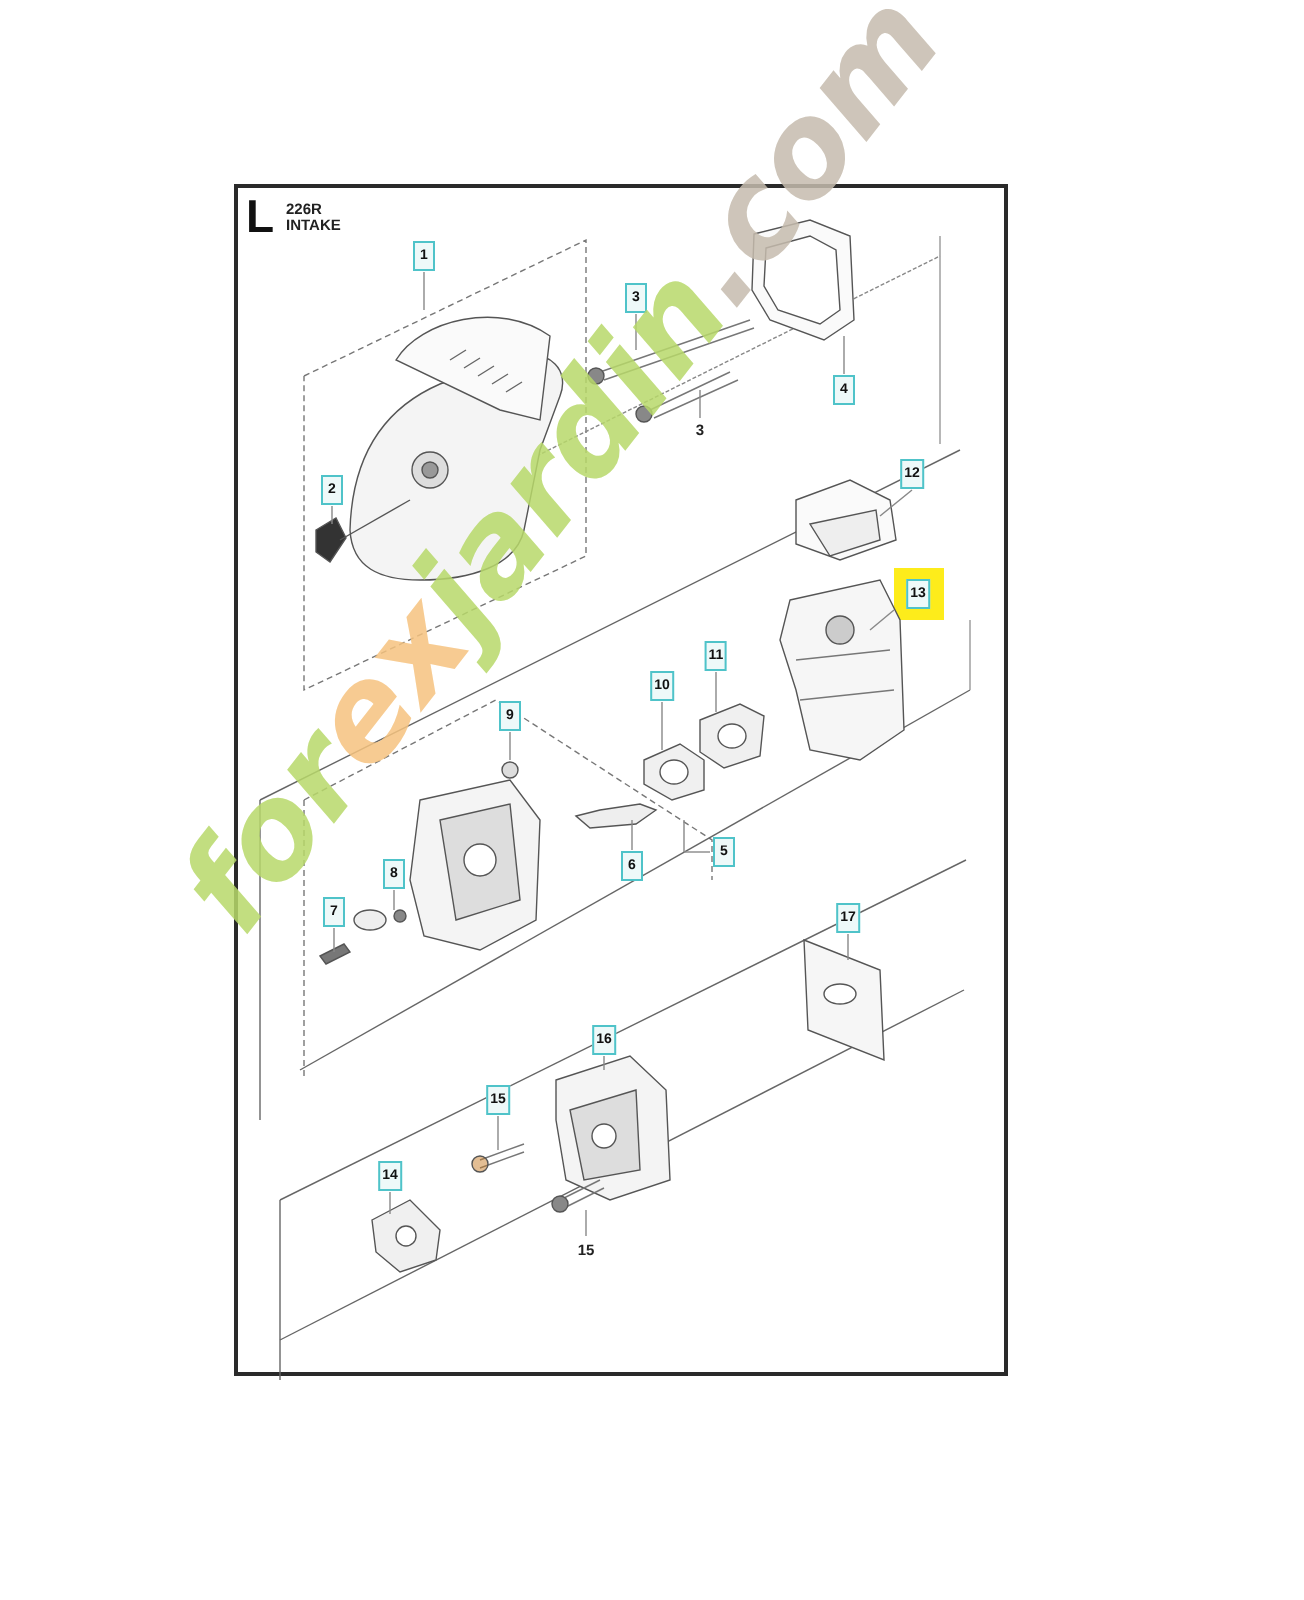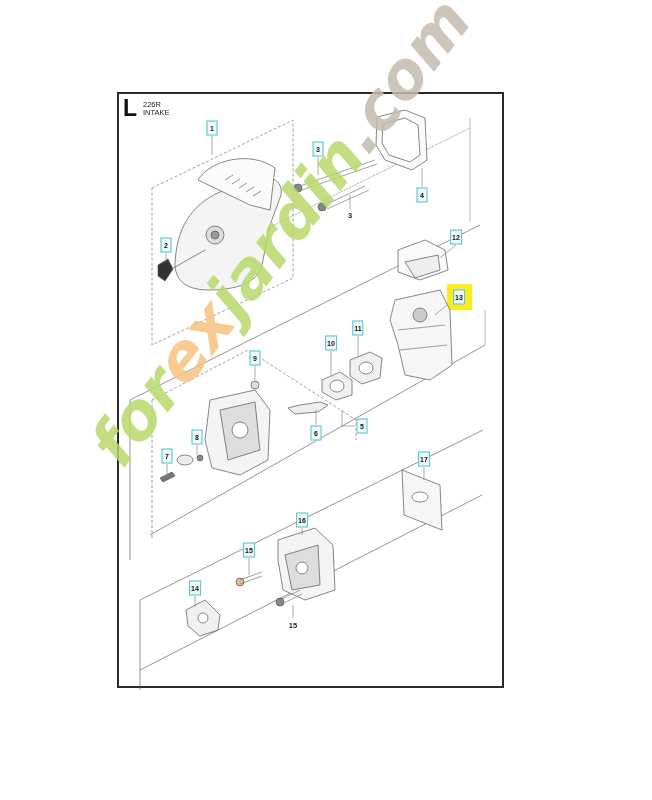--- a/index.html
+++ b/index.html
@@ -1,21 +1,21 @@
 <!DOCTYPE html>
 <html><head>
 <meta charset="utf-8">
 <style>
   html, body { margin:0; padding:0; }
   body { width:652px; height:800px; background:#ffffff; position:relative; overflow:hidden;
          font-family:"Liberation Sans", sans-serif; }
   .frame { position:absolute; left:117px; top:92px; width:387px; height:596px;
            border:2px solid #2a2a2a; box-sizing:border-box; background:#fff; }
   .sec-letter { position:absolute; left:123px; top:97px; font-size:23px; font-weight:bold; color:#111; line-height:1; }
-  .sec-title { position:absolute; left:143px; top:101px; font-size:7.5px; font-weight:normal; color:#222; line-height:8px; }
+  .sec-title { position:absolute; left:143px; top:101px; font-size:7.5px; font-weight:bold; color:#222; line-height:8px; }
   svg.diagram { position:absolute; left:0; top:0; width:652px; height:800px; }
   .callout { position:absolute; min-width:7px; height:13px; padding:0 1px; border:1.5px solid #4fc3c9;
              background:#eef9f9; font-size:7px; font-weight:bold; color:#111; text-align:center;
              line-height:13px; box-sizing:content-box; transform:translate(-50%, -50%); }
   .plain-label { position:absolute; font-size:7.5px; font-weight:bold; color:#222; transform:translate(-50%, -50%); }
   .highlight { position:absolute; left:447px; top:284px; width:25px; height:26px; background:#fdec1b; }
   .wm { position:absolute; font-family:"DejaVu Sans", sans-serif; font-weight:bold; font-style:italic;
         pointer-events:none; opacity:0.85; white-space:nowrap; }
 </style>
 </head>

